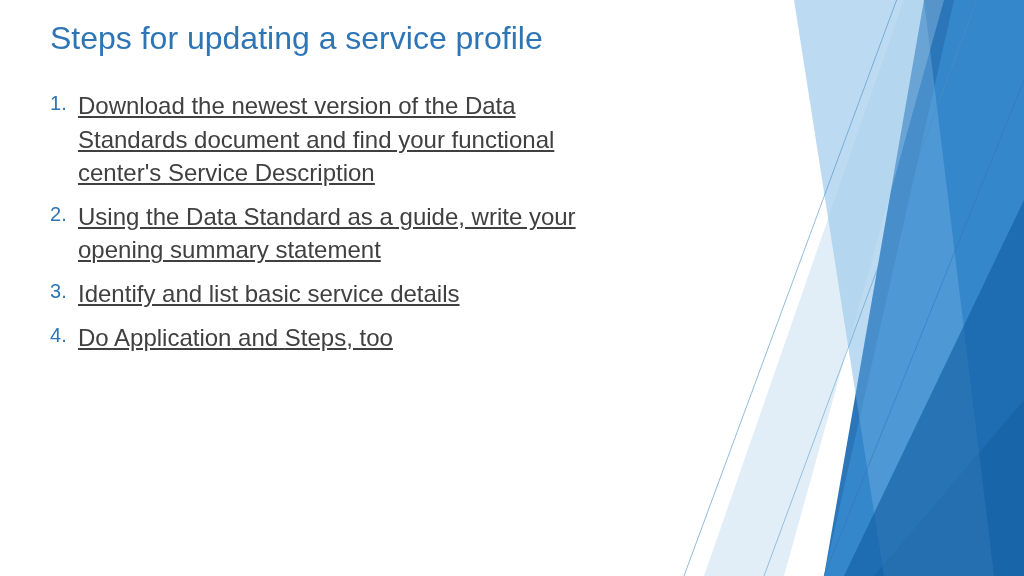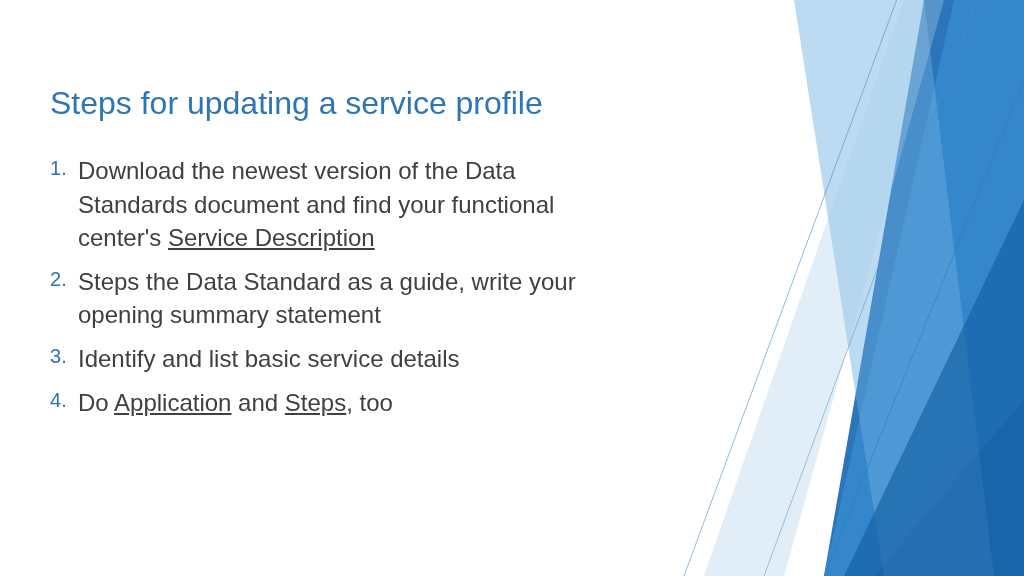--- a/index.html
+++ b/index.html
@@ -20,42 +20,42 @@
       top: 0;
       right: 0;
       width: 380px;
       height: 576px;
       z-index: 0;
       pointer-events: none;
     }
     .content {
       position: relative;
       z-index: 1;
-      padding: 48px 50px;
+      padding: 20px 50px;
       max-width: 680px;
-      margin-top: 37px;
     }
     .title {
       color: #2e75b6;
       font-size: 32px;
       font-weight: normal;
       margin-bottom: 32px;
     }
     ol {
       list-style: none;
       counter-reset: item;
     }
     li {
       counter-increment: item;
       color: #404040;
       font-size: 24px;
       line-height: 1.4;
       margin-bottom: 10px;
       padding-left: 28px;
       position: relative;
+      text-decoration: underline;
     }
     li::before {
       content: counter(item) ".";
       position: absolute;
       left: 0;
       color: #2e75b6;
       font-size: 20px;
     }
     .underline {
       text-decoration: underline;
@@ -72,17 +72,17 @@
   <polygon points="60,576 260,0 300,0 140,576" fill="#a8cfec" opacity="0.35"></polygon>
   <line x1="40" y1="576" x2="260" y2="-20" stroke="#4a90c2" stroke-width="1" opacity="0.6"></line>
   <line x1="120" y1="576" x2="340" y2="-20" stroke="#4a90c2" stroke-width="1" opacity="0.5"></line>
   <line x1="180" y1="576" x2="380" y2="80" stroke="#2e75b6" stroke-width="1" opacity="0.5"></line>
 </svg>
 
 <div class="content">
   <h1 class="title">Steps for updating a service profile</h1>
   <ol>
     <li><span>Download the newest version of the Data Standards document and find your functional center's </span><span class="underline">Service Description</span></li>
-    <li>Steps the Data Standard as a guide, write your opening summary statement</li>
+    <li>Using the Data Standard as a guide, write your opening summary statement</li>
     <li>Identify and list basic service details</li>
     <li><span>Do </span><span class="underline">Application</span><span> and </span><span class="underline">Steps</span><span>, too</span></li>
   </ol>
 </div>
 
 </body></html>

